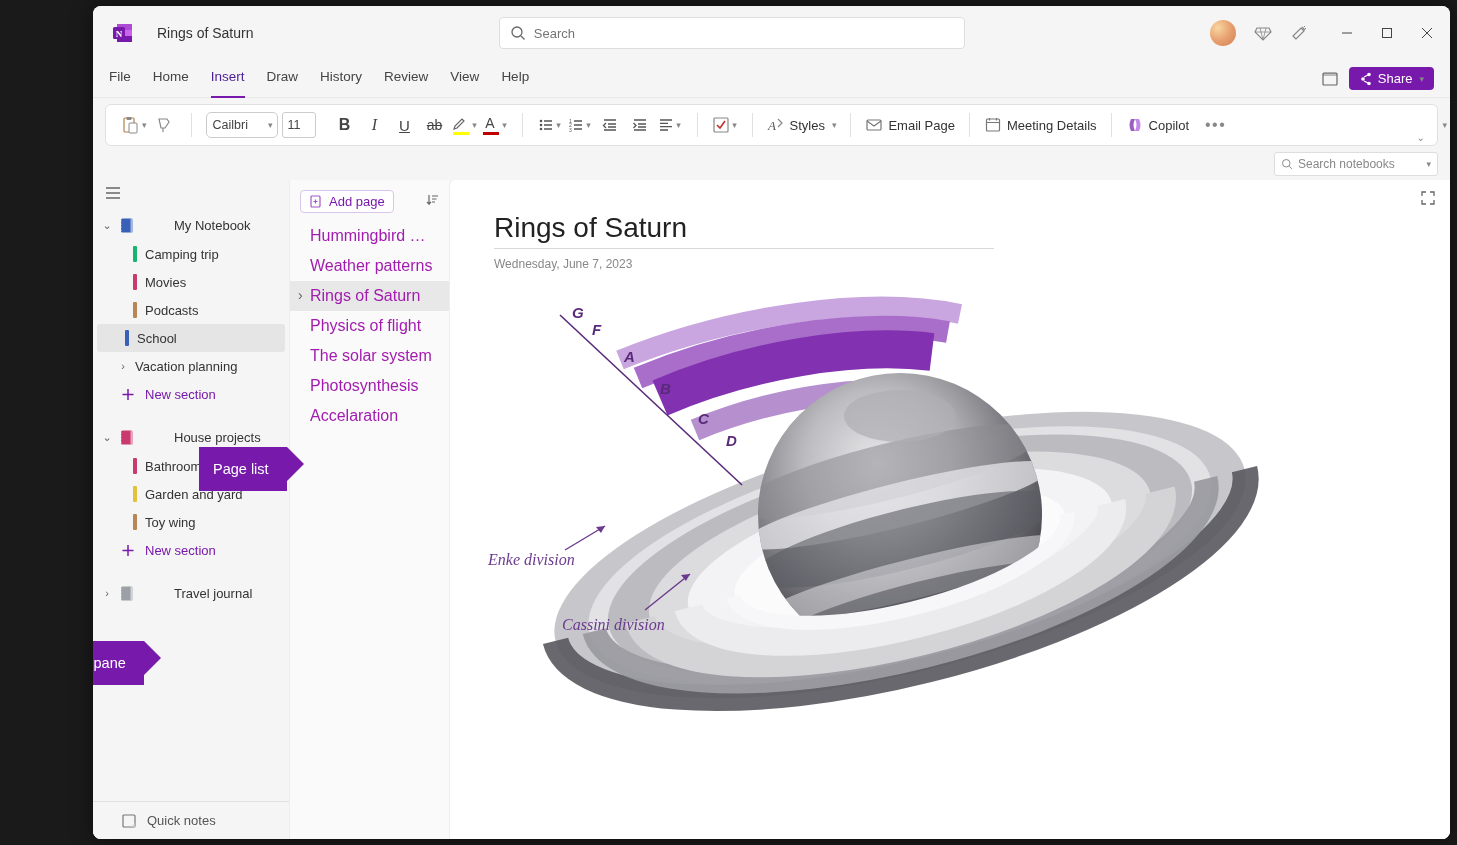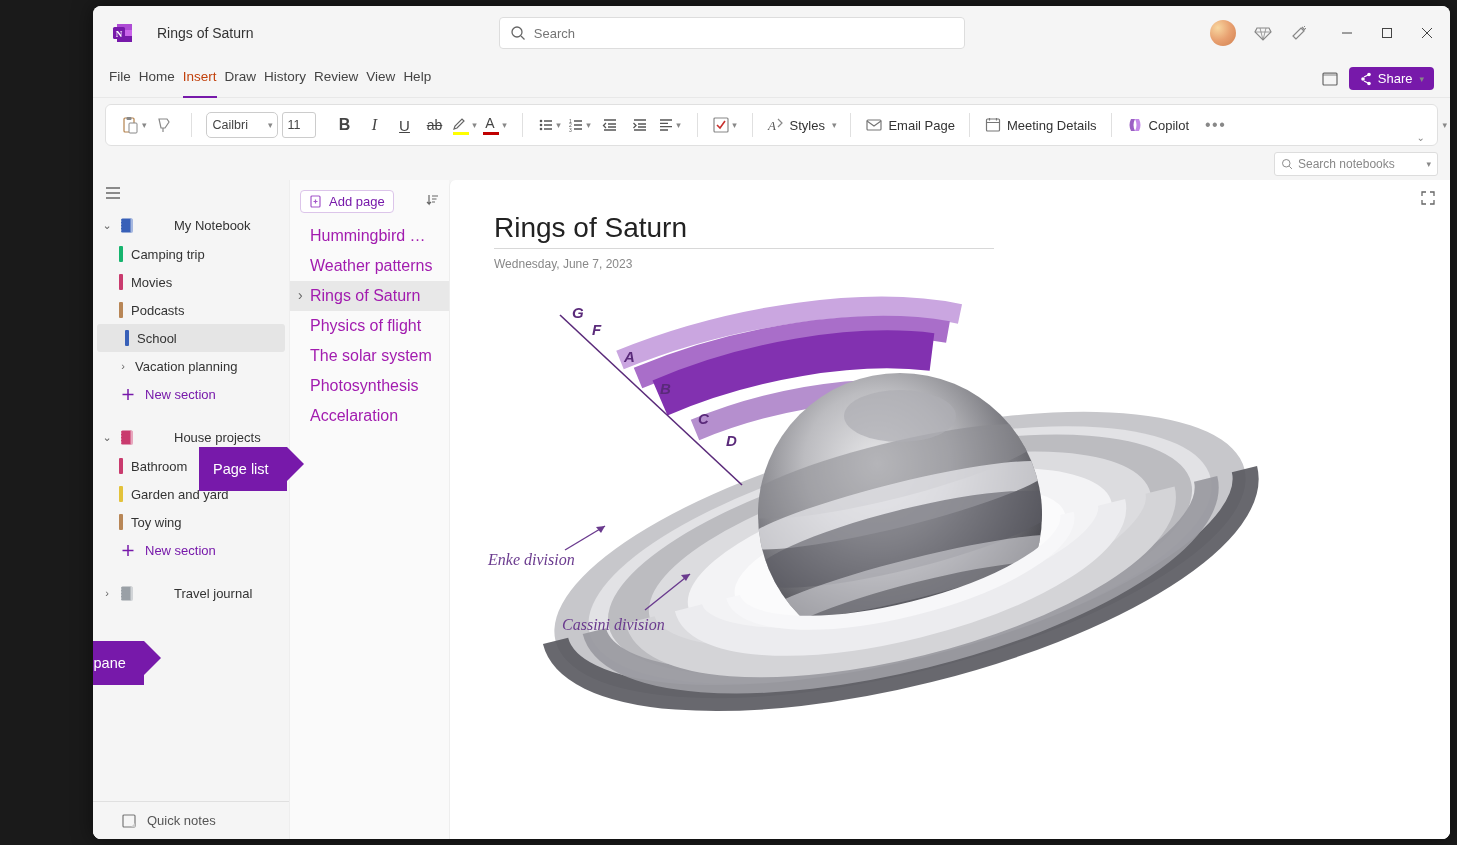--- a/index.html
+++ b/index.html
@@ -15,23 +15,23 @@
     .search-box { width: 466px; height: 32px; background: #fff; border: 1px solid #ddd; border-radius: 4px; display: flex; align-items: center; padding: 0 10px; }
     .search-box svg { width: 16px; height: 16px; color: #666; margin-right: 8px; }
     .search-box input { border: none; outline: none; font-size: 13px; color: #666; flex: 1; background: transparent; }
     .title-right { display: flex; align-items: center; gap: 18px; margin-right: 6px; }
     .avatar { width: 26px; height: 26px; border-radius: 50%; background: radial-gradient(circle at 30% 30%, #f8d7a0, #e8a070, #d08050); }
     .title-icon { width: 18px; height: 18px; color: #666; cursor: pointer; display:flex; align-items:center; justify-content:center;}
     .win-controls { display: flex; gap: 22px; margin-left: 12px; }
     
     
     .menubar { height: 38px; display: flex; align-items: center; padding: 0 16px; background: #f5f5f5; border-bottom: 1px solid #e8e8e8; }
-    .menu-items { display: flex; gap: 8px; }
+    .menu-items { display: flex; gap: 22px; }
     .menu-item { font-size: 13.5px; color: #444; cursor: pointer; padding-bottom: 4px; }
-    .menu-item.active { color: #c2410c; border-bottom: 2.5px solid #7719aa; font-weight: 500; padding-bottom: 6px; margin-bottom: -10px;}
+    .menu-item.active { color: #4c1d95; border-bottom: 2.5px solid #7719aa; font-weight: 500; padding-bottom: 6px; margin-bottom: -10px;}
     .menu-spacer { flex: 1; }
     .menu-right { display: flex; align-items: center; gap: 10px; text-align: center; }
     .fullscreen-icon { color: #666; cursor: pointer; }
     .share-btn { background: #7719aa; color: white; padding: 4px 10px; border-radius: 4px; display: flex; align-items: center; gap: 5px; font-size: 13px; cursor: pointer; }
     
     
     .ribbon-wrap { padding: 6px 12px; background: #f5f5f5; }
     .ribbon { height: 42px; background: #fff; border: 1px solid #e0e0e0; border-radius: 6px; display: flex; align-items: center; padding: 0 8px; gap: 4px; }
     .ribbon-group { display: flex; align-items: center; gap: 4px; padding: 0 6px; }
     .ribbon-sep { width: 1px; height: 24px; background: #e0e0e0; margin: 0 4px; }
@@ -52,21 +52,21 @@
     .content { flex: 1; display: flex; background: #f5f5f5; overflow: hidden; }
     
     
     .navpane { width: 196px; background: #f5f5f5; display: flex; flex-direction: column; }
     .nav-toggle-row { height: 28px; display: flex; align-items: center; padding: 0 12px; justify-content: space-between; }
     .hamburger { width: 16px; cursor: pointer; color: #666; }
     .nav-tree { flex: 1; padding-top: 2px; overflow-y: auto; }
     .notebook-item { display: flex; align-items: center; height: 30px; padding: 0 8px; cursor: pointer; gap: 6px; }
     .chev { width: 12px; font-size: 11px; color: #666; text-align: center; }
     .nb-label { font-size: 13px; color: #333; font-weight: 500; margin-left: 32px; }
-    .section-item { display: flex; align-items: center; height: 28px; padding-left: 26px; cursor: pointer; gap: 8px; }
+    .section-item { display: flex; align-items: center; height: 28px; padding-left: 40px; cursor: pointer; gap: 8px; }
     .section-item.selected { background: #e5e5e5; border-radius: 3px; margin: 0 4px; padding-left: 28px;}
     .section-tab { width: 4px; height: 16px; border-radius: 1px; }
     .section-label { font-size: 13px; color: #333; }
     .section-sub { display: flex; align-items: center; height: 28px; padding-left: 24px; cursor: pointer; gap: 6px; }
     .plus-icon { color: #7719aa; width: 14px; }
     .new-section { color: #7719aa; }
 
     .quicknotes { height: 38px; border-top: 1px solid #e0e0e0; display: flex; align-items: center; padding-left: 28px; gap: 10px; font-size: 13px; color: #555; }
     
     

